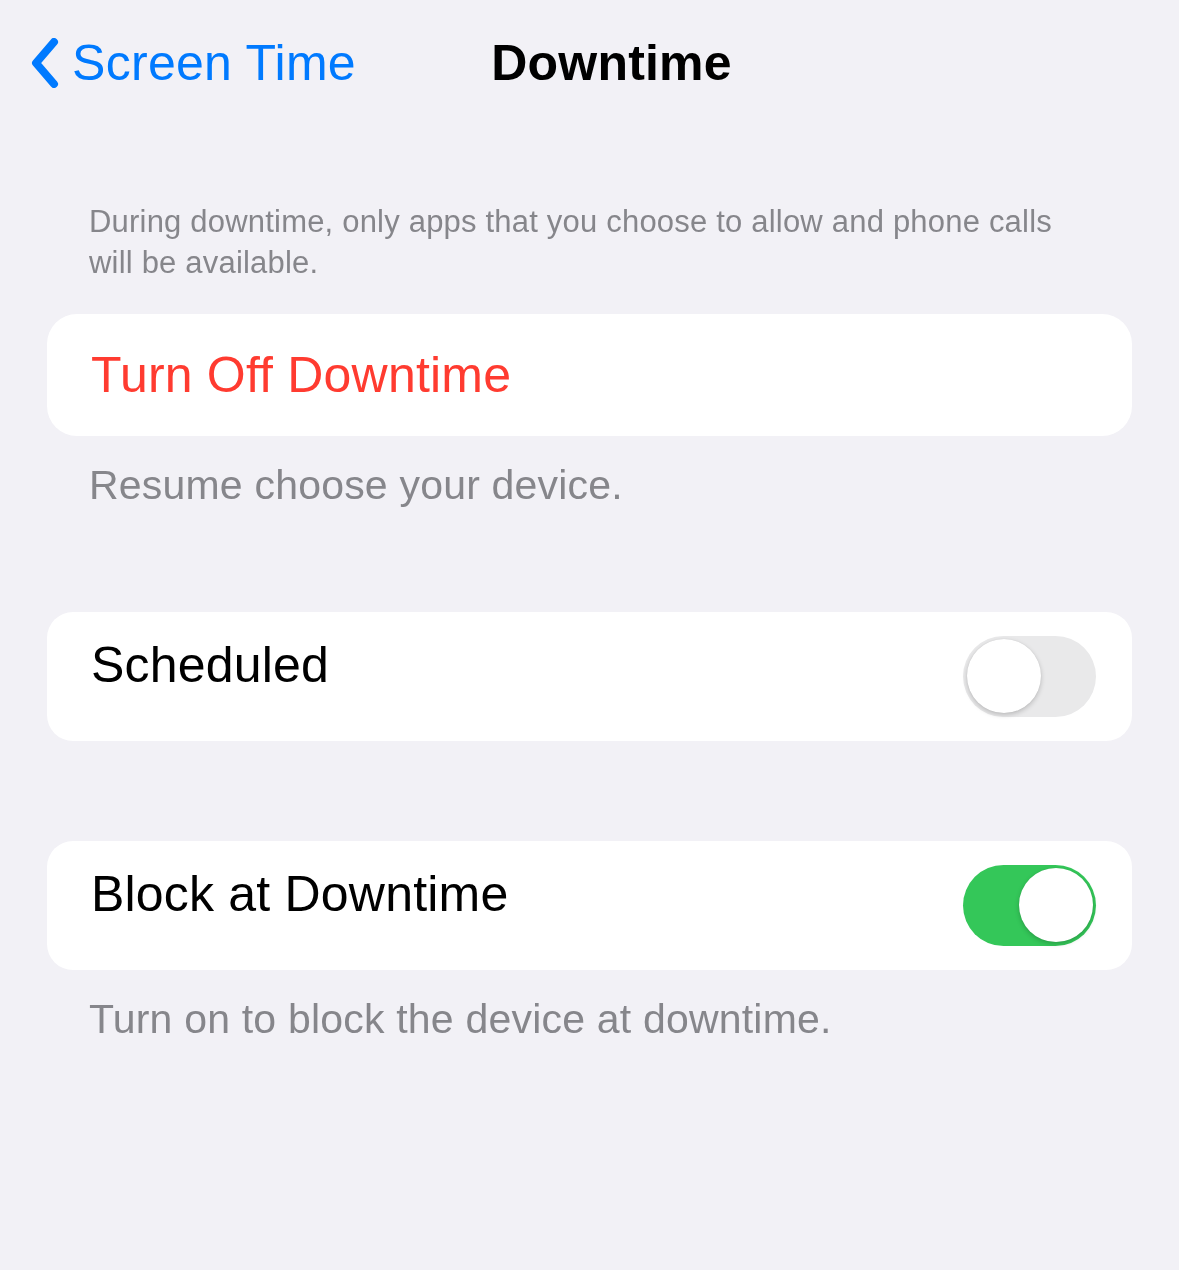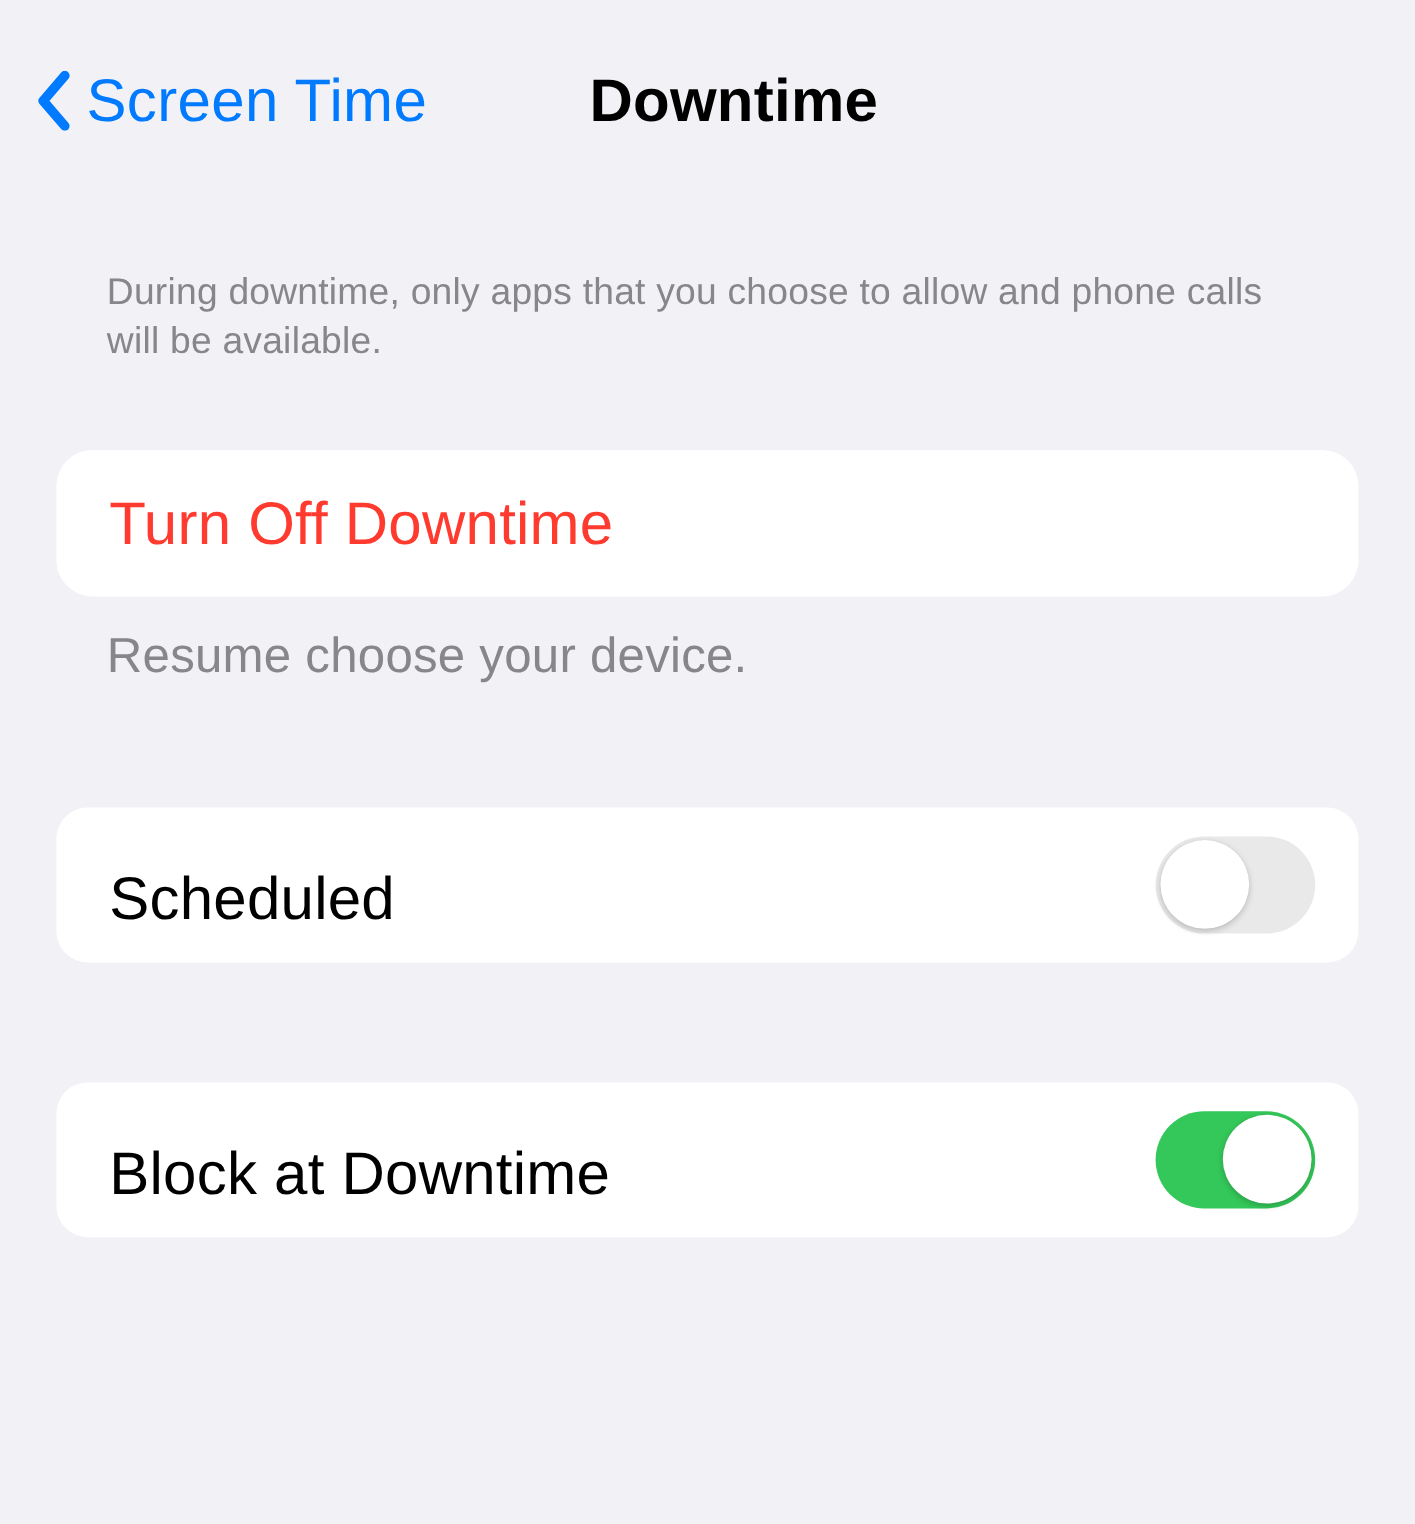--- a/index.html
+++ b/index.html
@@ -11,21 +11,21 @@
     }
     body {
       background-color: #f2f1f6;
       width: 1179px;
       height: 1270px;
       overflow: hidden;
     }
     .header {
       display: flex;
       align-items: center;
-      padding: 55px 20px 30px 30px;
+      padding: 34px 20px 30px 30px;
       position: relative;
     }
     .back-link {
       display: flex;
       align-items: center;
       color: #007aff;
       font-size: 50px;
       letter-spacing: 0.3px;
     }
     .chevron {
@@ -54,40 +54,39 @@
       color: #86868b;
       font-size: 31px;
       line-height: 1.32;
       padding: 80px 42px 30px 42px;
       letter-spacing: 0.2px;
     }
     .card {
       background: #ffffff;
       border-radius: 30px;
       padding: 32px 44px;
-      margin-top: 40px;
     }
     .card-button-label {
       color: #ff3b30;
       font-size: 50px;
       letter-spacing: 0.2px;
     }
     .footer {
       color: #86868b;
       font-size: 41px;
       line-height: 1.32;
       padding: 22px 42px 0 42px;
       letter-spacing: 0.2px;
     }
     .spacer-large {
       height: 100px;
     }
     .row {
       display: flex;
-      align-items: flex-end;
+      align-items: flex-start;
       justify-content: space-between;
       background: #ffffff;
       border-radius: 26px;
       padding: 24px 36px 24px 44px;
     }
     .row-label {
       font-size: 50px;
       color: #000;
       letter-spacing: 0.2px;
     }
@@ -153,13 +152,14 @@
   </div>
 
   <div class="spacer-large"></div>
 
   <div class="row">
     <div class="row-label">Block at Downtime</div>
     <div class="toggle toggle-on">
       <div class="knob"></div>
     </div>
   </div>
+  <div class="footer">Turn on to block the device at downtime.</div>
 </div>
 
 </body></html>

